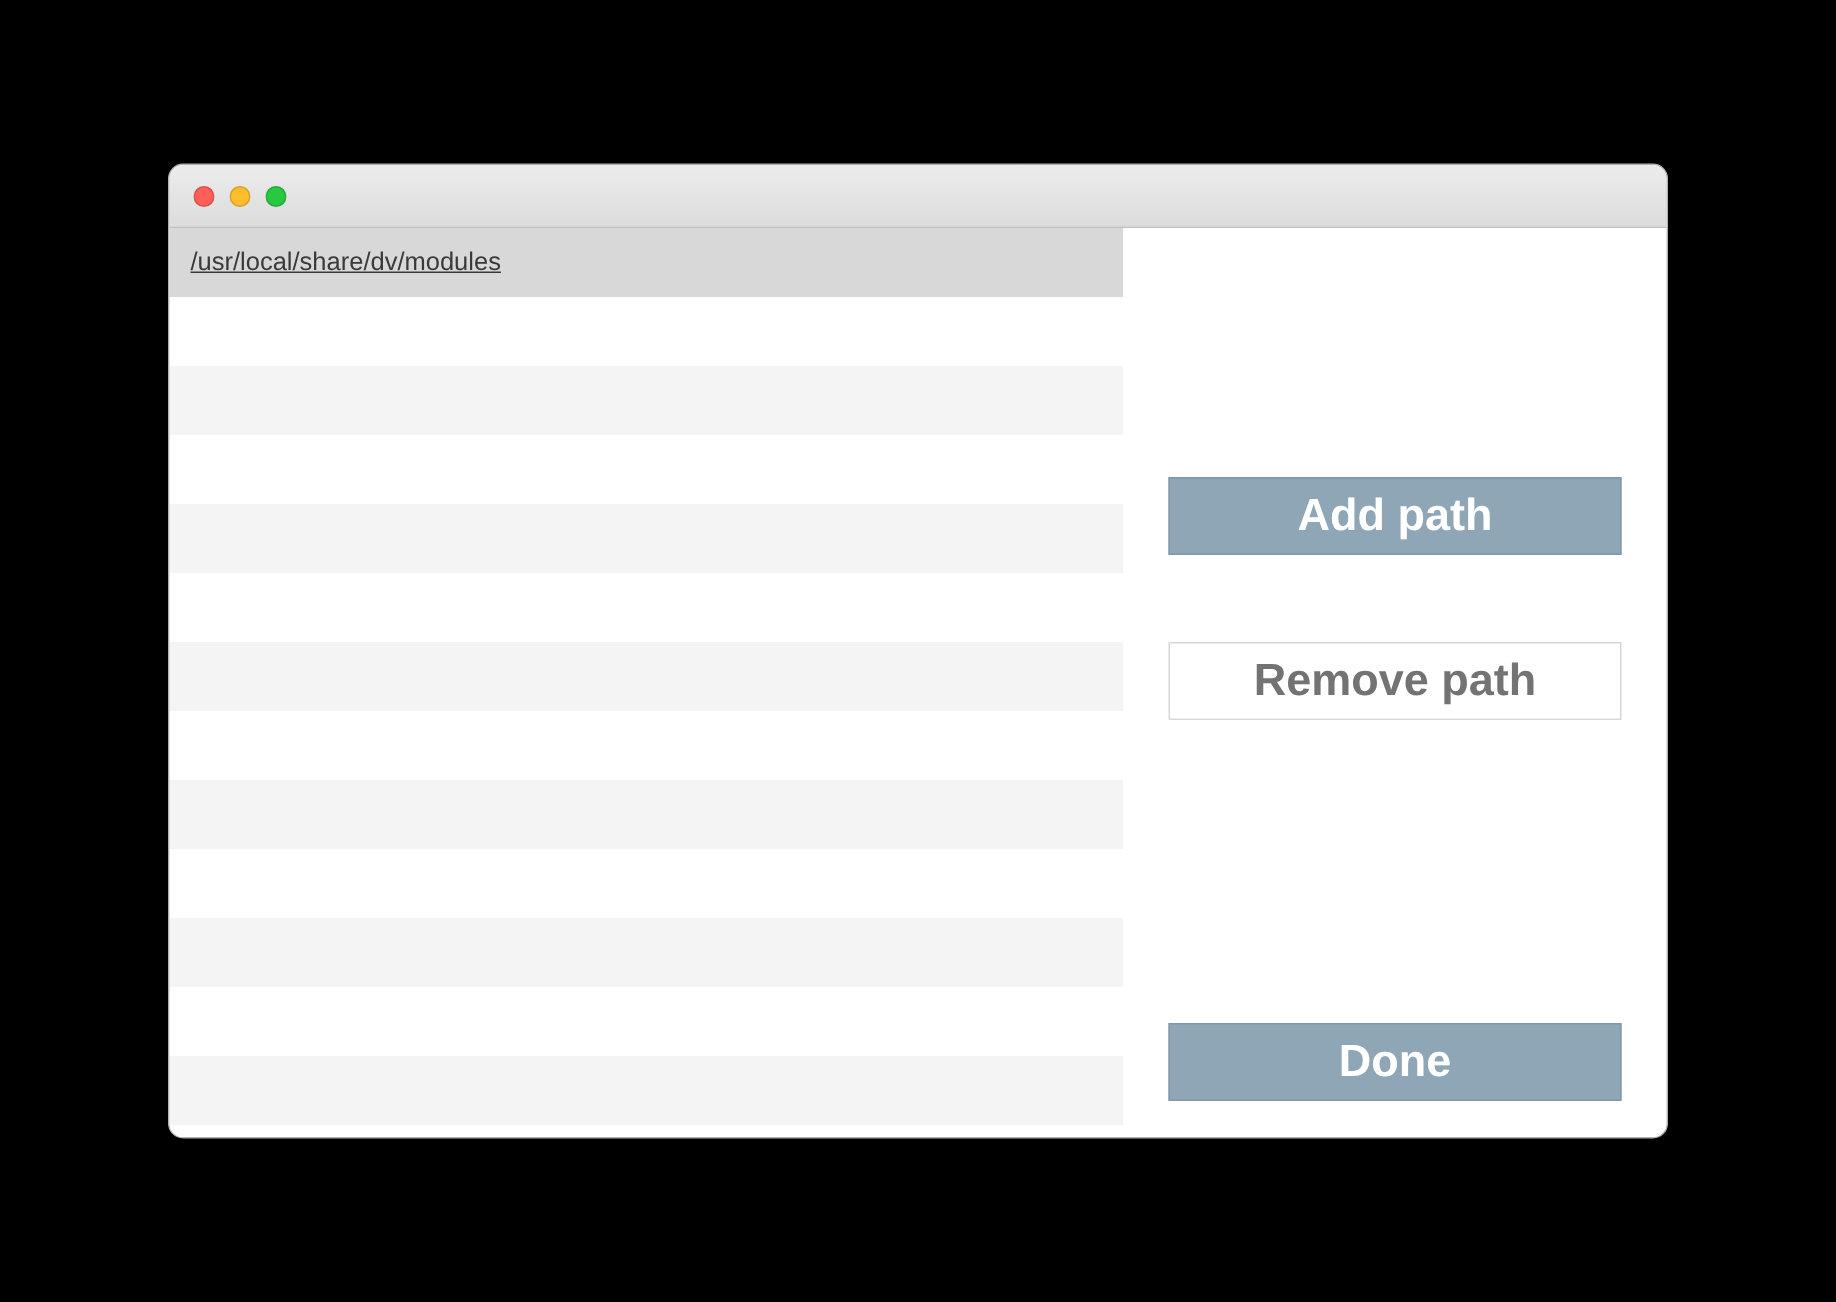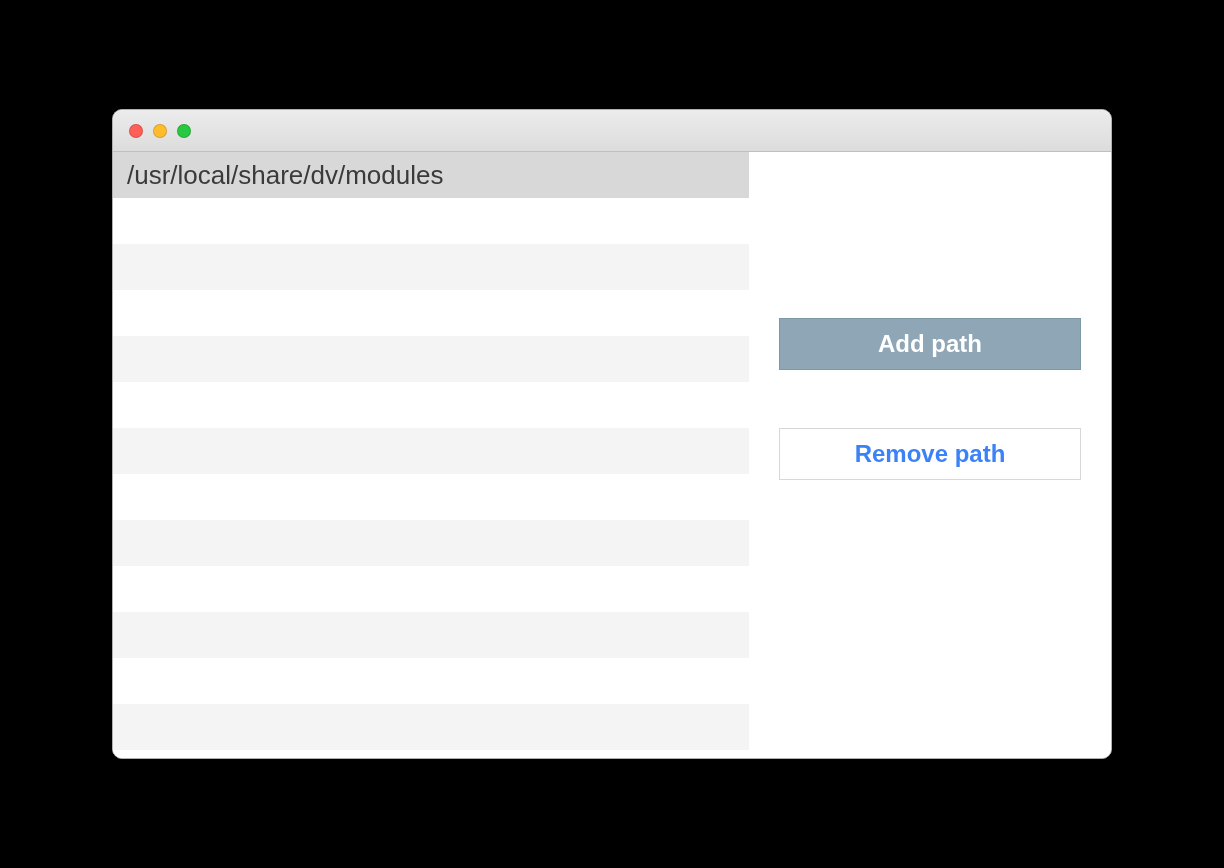--- a/index.html
+++ b/index.html
@@ -68,27 +68,28 @@
       overflow: hidden;
       display: flex;
       flex-direction: column;
     }
 
     .path-row {
       height: 46px;
       display: flex;
       align-items: center;
       padding: 0 14px;
-      font-size: 26px;
+      font-size: 17px;
       color: #3a3a3a;
       white-space: nowrap;
       overflow: hidden;
       text-overflow: ellipsis;
       cursor: pointer;
       flex-shrink: 0;
+      text-decoration: underline;
     }
 
     .path-row.selected {
       background: #d8d8d8;
     }
 
     .stripe-fill {
       flex: 1;
       background: repeating-linear-gradient(
         to bottom,
@@ -109,35 +110,35 @@
 
     .spacer-top {
       height: 142px;
     }
 
     .btn {
       height: 52px;
       display: flex;
       align-items: center;
       justify-content: center;
-      font-size: 24px;
+      font-size: 30px;
       font-weight: 600;
       cursor: pointer;
       border: 1px solid #7f98a8;
       user-select: none;
     }
 
     .btn-primary {
       background: #8ea6b6;
       color: #ffffff;
     }
 
     .btn-secondary {
       background: #ffffff;
-      color: #3b82f6;
+      color: #737373;
       border: 1px solid #d8d8d8;
     }
 
     .gap-middle {
       height: 58px;
     }
 
     .spacer-flex {
       flex: 1;
     }
@@ -166,17 +167,20 @@
       <div class="side-panel">
         <div class="spacer-top"></div>
         <div class="btn btn-primary">
           <span>Add path</span>
         </div>
         <div class="gap-middle"></div>
         <div class="btn btn-secondary">
           <span>Remove path</span>
         </div>
         <div class="spacer-flex"></div>
+        <div class="btn btn-primary">
+          <span>Done</span>
+        </div>
       </div>
 
     </div>
   </div>
 </div>
 
 </body></html>

